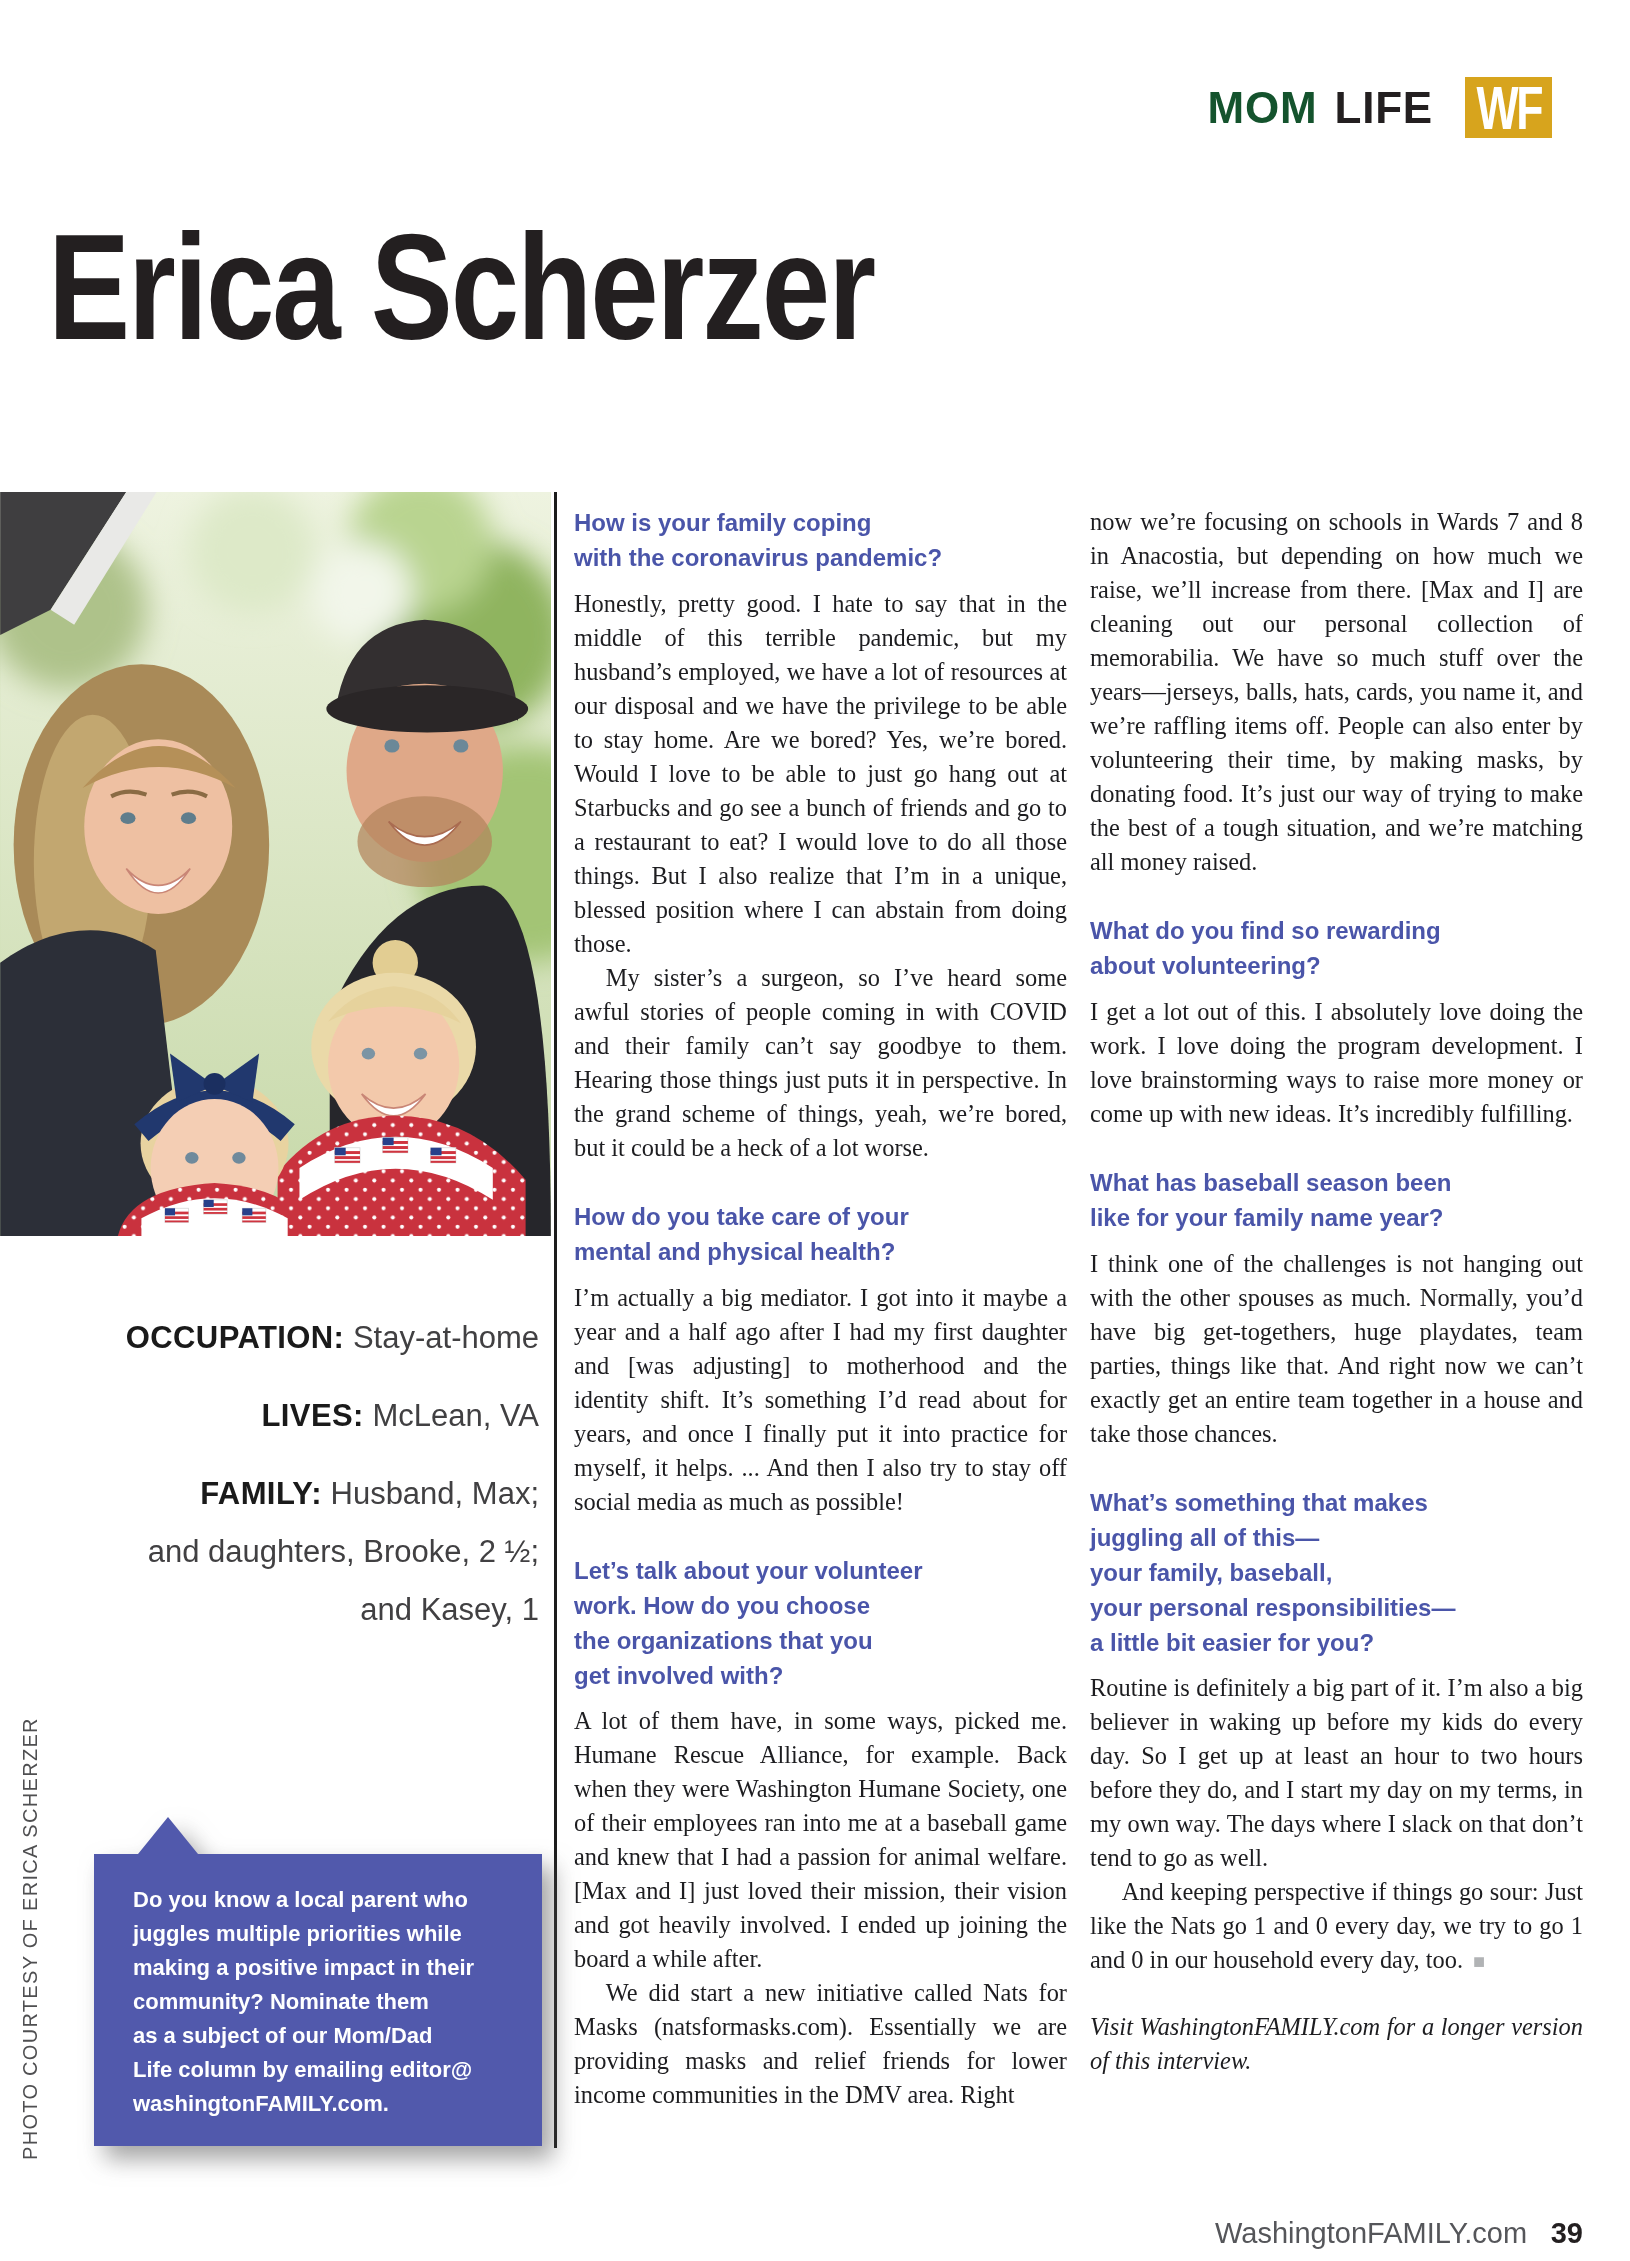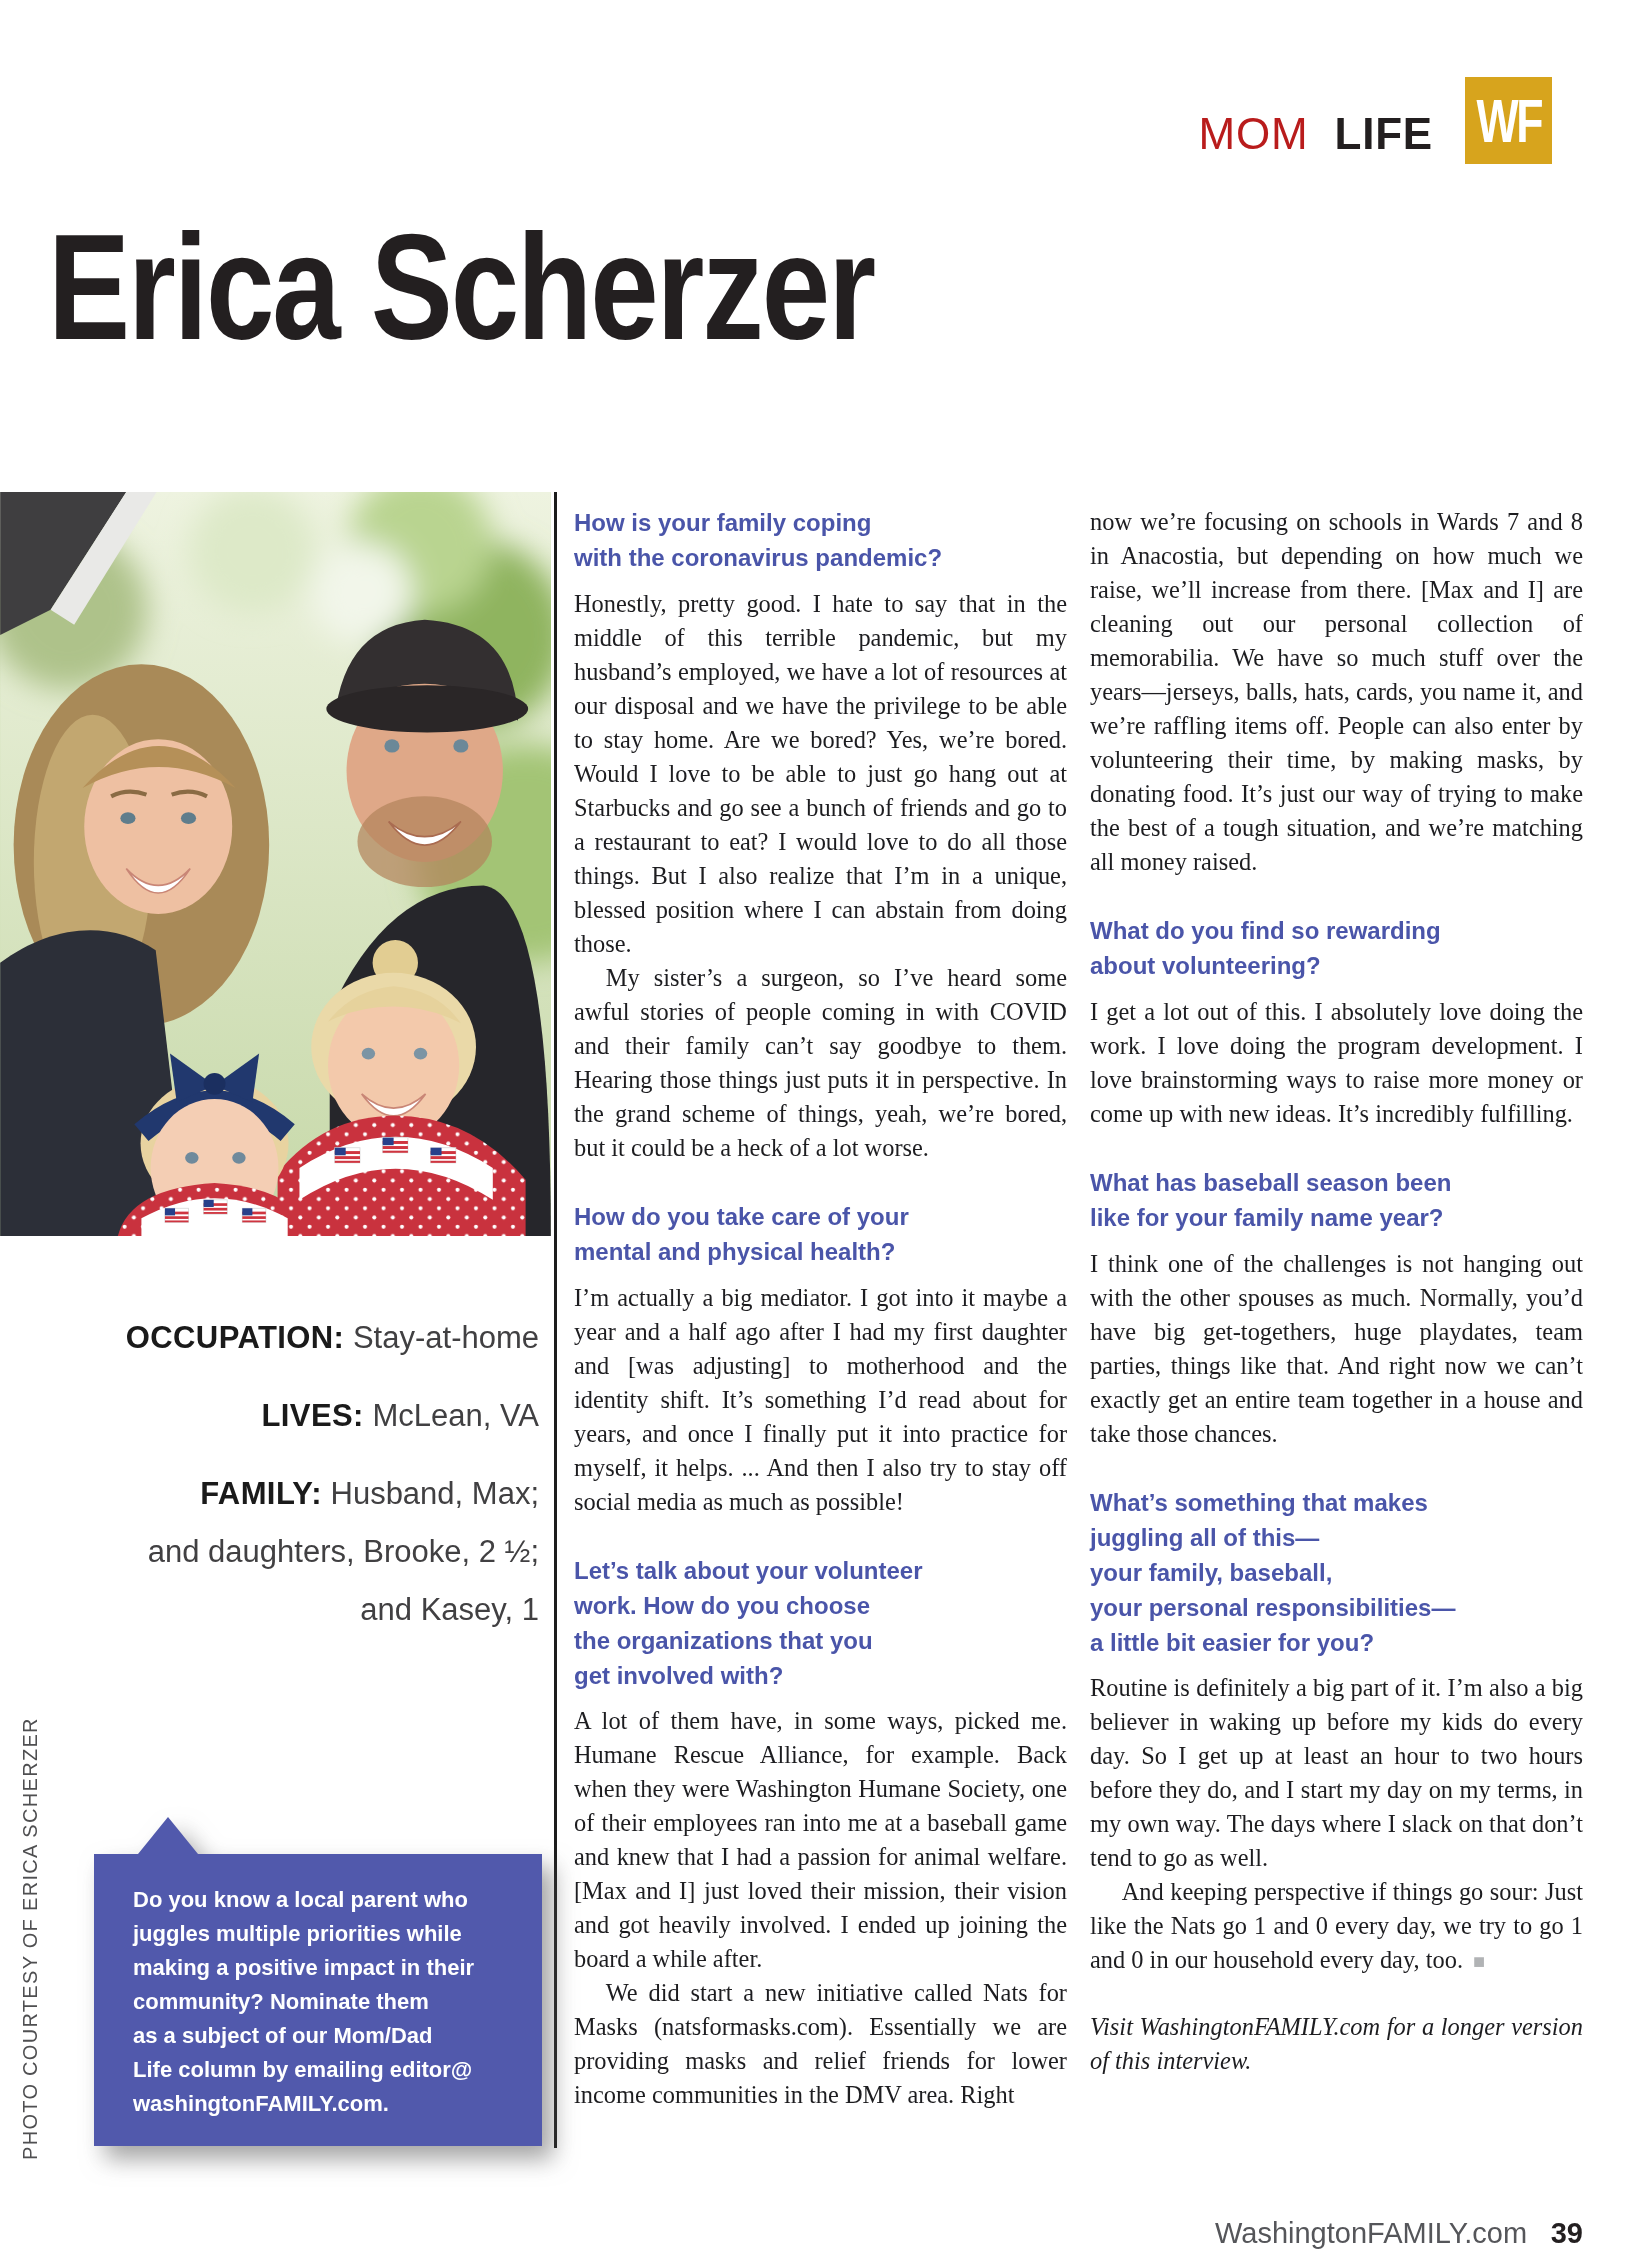--- a/index.html
+++ b/index.html
@@ -5,23 +5,23 @@
   * { margin:0; padding:0; box-sizing:border-box; }
   html,body { background:#888; }
   .page {
     position:relative; width:1630px; height:2261px; background:#ffffff;
     font-family:"Liberation Sans", sans-serif; color:#231f20; overflow:hidden;
     margin:0 auto;
   }
   
   .masthead { position:absolute; top:77px; right:78px; display:flex; align-items:flex-end; }
   .mast-words { font-size:44px; line-height:1; padding-bottom:8.4px; letter-spacing:0.8px; white-space:nowrap; }
-  .mast-mom { font-weight:400; color:#b91c1c; margin-right:26px; }
+  .mast-mom { font-weight:700; color:#14532d; margin-right:17px; }
   .mast-life { font-weight:700; color:#231f20; }
-  .wf-box { width:87px; height:87px; margin-left:32px; background:#d7a41d;
+  .wf-box { width:87px; height:61px; margin-left:32px; background:#d7a41d;
     display:flex; align-items:center; justify-content:center; }
   .wf-box span { color:#ffffff; font-weight:700; font-size:62px; line-height:1;
     display:inline-block; transform:scaleX(0.72); letter-spacing:-3.4px; }
   
   .title { position:absolute; left:48px; top:212px; font-size:150px; font-weight:700;
     line-height:1; letter-spacing:-2.5px; white-space:nowrap;
     transform:scaleX(0.82); transform-origin:left top; color:#231f20; }
   
   .photo { position:absolute; left:0; top:492px; width:551px; height:744px; overflow:hidden; background:#cfe0b5; }
   .photo svg { display:block; width:100%; height:100%; }

